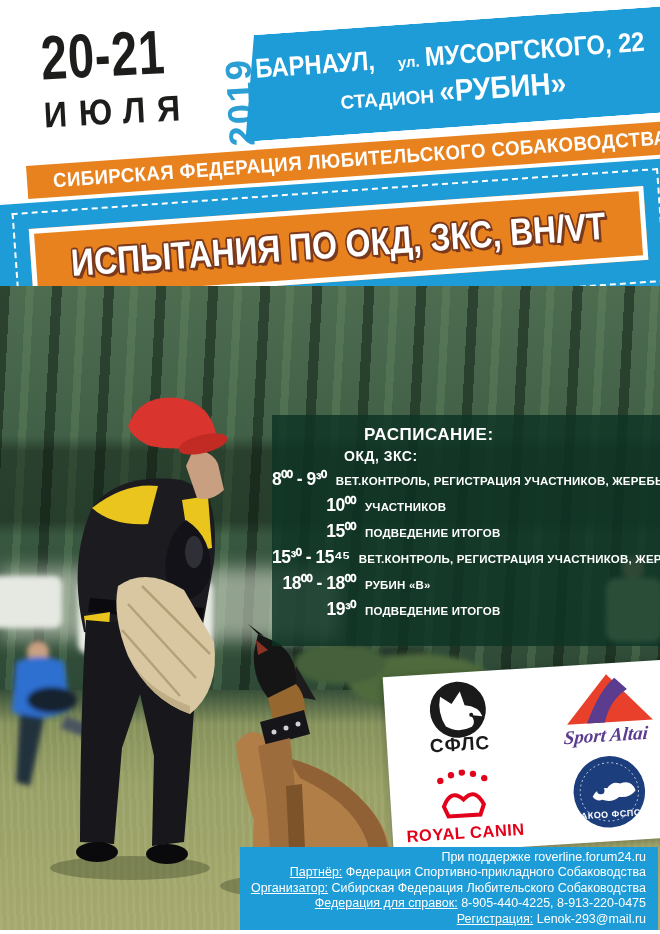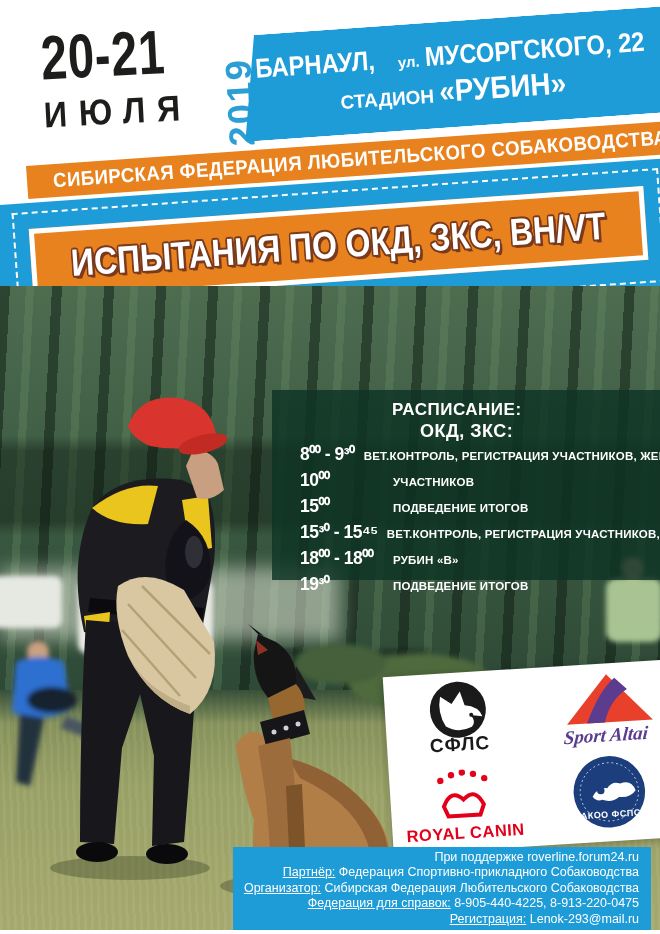--- a/index.html
+++ b/index.html
@@ -78,47 +78,46 @@
     background:
       repeating-linear-gradient(88deg, rgba(255,255,255,0.06) 0 3px, rgba(0,0,0,0) 3px 7px),
       linear-gradient(180deg, #7c8a55 0%, #98a065 40%, #a6a96e 100%);
   }
   .grass:before { content:""; position:absolute; left:0; top:0; width:100%; height:34px;
                   background:linear-gradient(180deg, rgba(44,70,52,0.85), rgba(44,70,52,0)); }
   .photo svg { position:absolute; left:0; top:0; }
 
   
   .schedule {
-    position:absolute; left:272px; top:390px; width:388px; height:190px;
+    position:absolute; left:272px; top:415px; width:388px; height:231px;
     background:rgba(13,51,36,0.82); color:#fff; box-sizing:border-box;
     padding-top:9px;
-    padding-left:28px;
   }
   .s-head { margin-left:92px; font-size:17px; font-weight:700; letter-spacing:0.5px; line-height:22px; }
-  .s-sub  { margin-left:120px; font-size:18px; font-weight:700; letter-spacing:0.5px; line-height:21px; }
+  .s-sub  { margin-left:72px; font-size:14px; font-weight:700; letter-spacing:0.5px; line-height:21px; }
   .s-row  { display:flex; align-items:baseline; line-height:24px; }
-  .s-time { width:84px; text-align:left; font-size:17.5px; font-weight:700; letter-spacing:-0.5px; white-space:nowrap; }
+  .s-time { width:84px; text-align:right; font-size:17.5px; font-weight:700; letter-spacing:-0.5px; white-space:nowrap; }
   .s-act  { margin-left:9px; font-size:11.5px; font-weight:700; letter-spacing:0.2px; white-space:nowrap; }
 
   
   .logos-card {
     position:absolute; left:388px; top:668px; width:292px; height:178px;
     background:#ffffff; transform:rotate(-3.6deg); box-shadow:0 2px 8px rgba(0,0,0,0.28);
     display:grid; grid-template-columns:1fr 1fr; grid-template-rows:1fr 1fr;
   }
   .logo-cell { display:flex; flex-direction:column; align-items:center; justify-content:center; overflow:hidden; }
   .sfls-text { font-size:19px; font-weight:900; color:#1a1a1a; letter-spacing:1px; margin-top:-8px; }
   .sport-text { font-family:"Liberation Serif", serif; font-style:italic; font-weight:700;
                 font-size:19px; color:#5B3C8F; transform:skewX(-8deg); margin-top:-2px; }
   .rc-text { font-size:16.5px; font-weight:900; color:#E2001A; letter-spacing:0.5px; margin-top:2px; white-space:nowrap; }
   .akoo-text { font-size:9px; font-weight:700; color:#ffffff; letter-spacing:0.5px; }
 
   
   .footer {
-    position:absolute; left:233px; top:847px; width:418px; height:83px;
+    position:absolute; left:240px; top:847px; width:418px; height:83px;
     background:#1E9CD8; color:#fff; box-sizing:border-box;
     display:flex; flex-direction:column; justify-content:center; align-items:flex-end;
     padding-right:12px; font-size:12.5px; line-height:15.5px; white-space:nowrap;
   }
   .f-label { text-decoration:underline; }
 </style>
 </head>
 <body>
 
 <div class="page">

